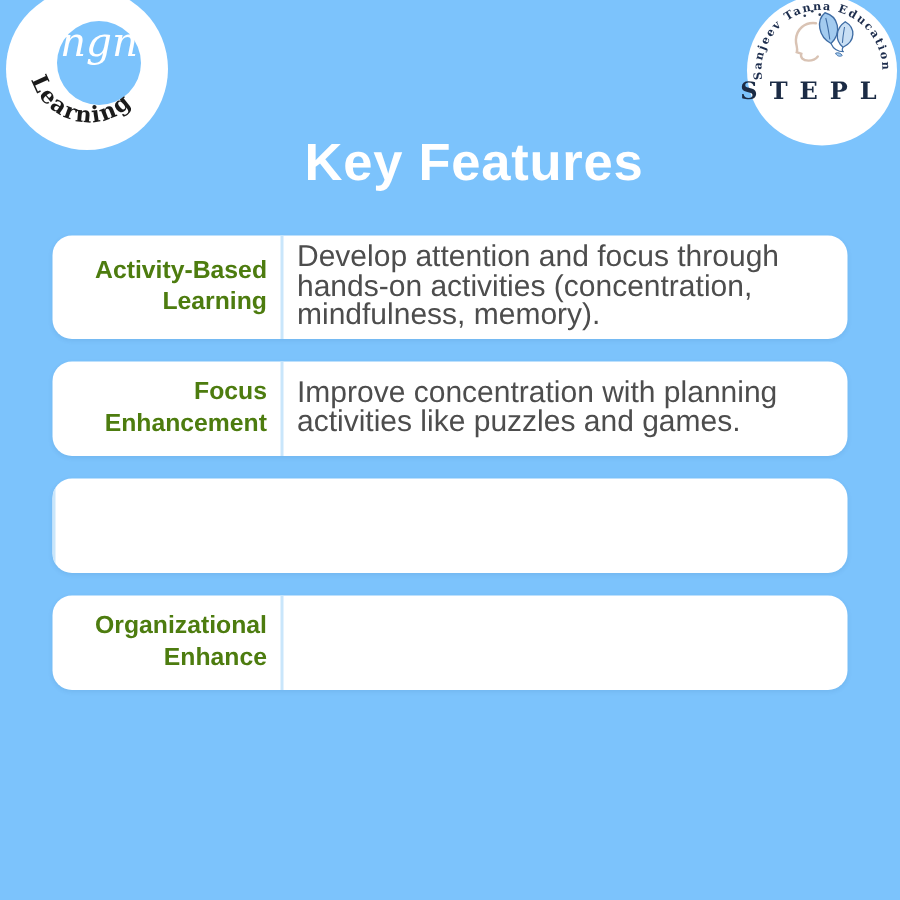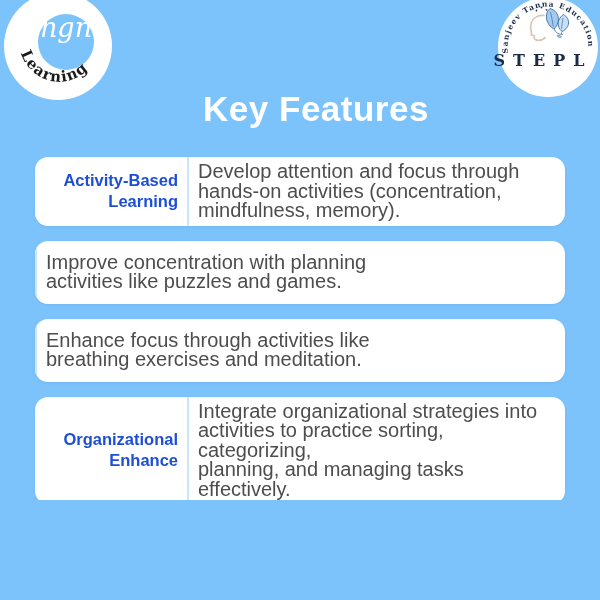--- a/index.html
+++ b/index.html
@@ -4,21 +4,21 @@
 <style>
   * { margin: 0; padding: 0; box-sizing: border-box; }
   html, body { width: 600px; height: 600px; }
   body {
     font-family: "Liberation Sans", sans-serif;
     background: #7CC3FC;
   }
   #canvas {
     position: relative;
     width: 600px;
-    height: 500px;
+    height: 600px;
     background: #7CC3FC;
     overflow: hidden;
   }
   .logo-ngn  { position: absolute; left: 0; top: 0; width: 120px; height: 105px; }
   .logo-stepl{ position: absolute; left: 488px; top: 0; width: 112px; height: 100px; }
   .page-title {
     position: absolute;
     top: 90px; left: 0;
     width: 100%;
     text-align: center;
@@ -47,21 +47,21 @@
     overflow: hidden;
   }
   .card-label {
     width: 152px;
     flex: 0 0 152px;
     display: flex;
     align-items: center;
     justify-content: flex-end;
     text-align: right;
     padding: 5px 9px 5px 28px;
-    color: #1d4ed8;
+    color: #4d7c0f;
     font-weight: 700;
     font-size: 16.5px;
     line-height: 21px;
     white-space: pre-line;
   }
   .card-divider {
     width: 2px;
     flex: 0 0 2px;
     background: #C9E6FB;
   }
@@ -127,34 +127,31 @@
     <div class="card">
       <div class="card-label">Activity-Based
 Learning</div>
       <div class="card-divider"></div>
       <div class="card-desc">Develop attention and focus through
 hands-on activities (concentration,
 mindfulness, memory).</div>
     </div>
 
     <div class="card">
+      <div class="card-label">Focus
+Enhancement</div>
       <div class="card-divider"></div>
       <div class="card-desc">Improve concentration with planning
 activities like puzzles and games.</div>
     </div>
 
     <div class="card">
       <div class="card-divider"></div>
-      <div class="card-desc">Enhance focus through activities like
-breathing exercises and meditation.</div>
     </div>
 
     <div class="card">
       <div class="card-label">Organizational
 Enhance</div>
       <div class="card-divider"></div>
-      <div class="card-desc">Integrate organizational strategies into
-activities to practice sorting, categorizing,
-planning, and managing tasks effectively.</div>
     </div>
 
   </div>
 </div>
 
 </body></html>

